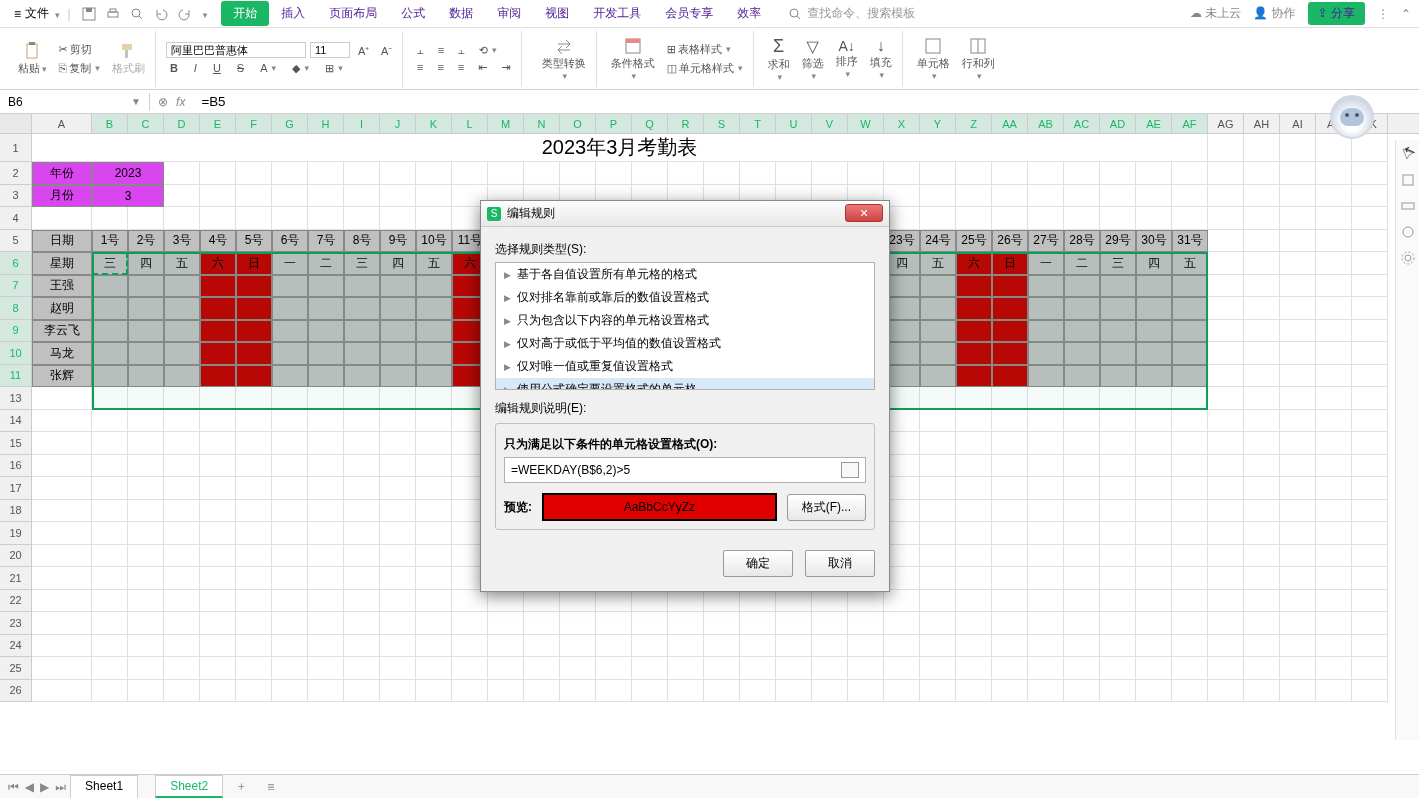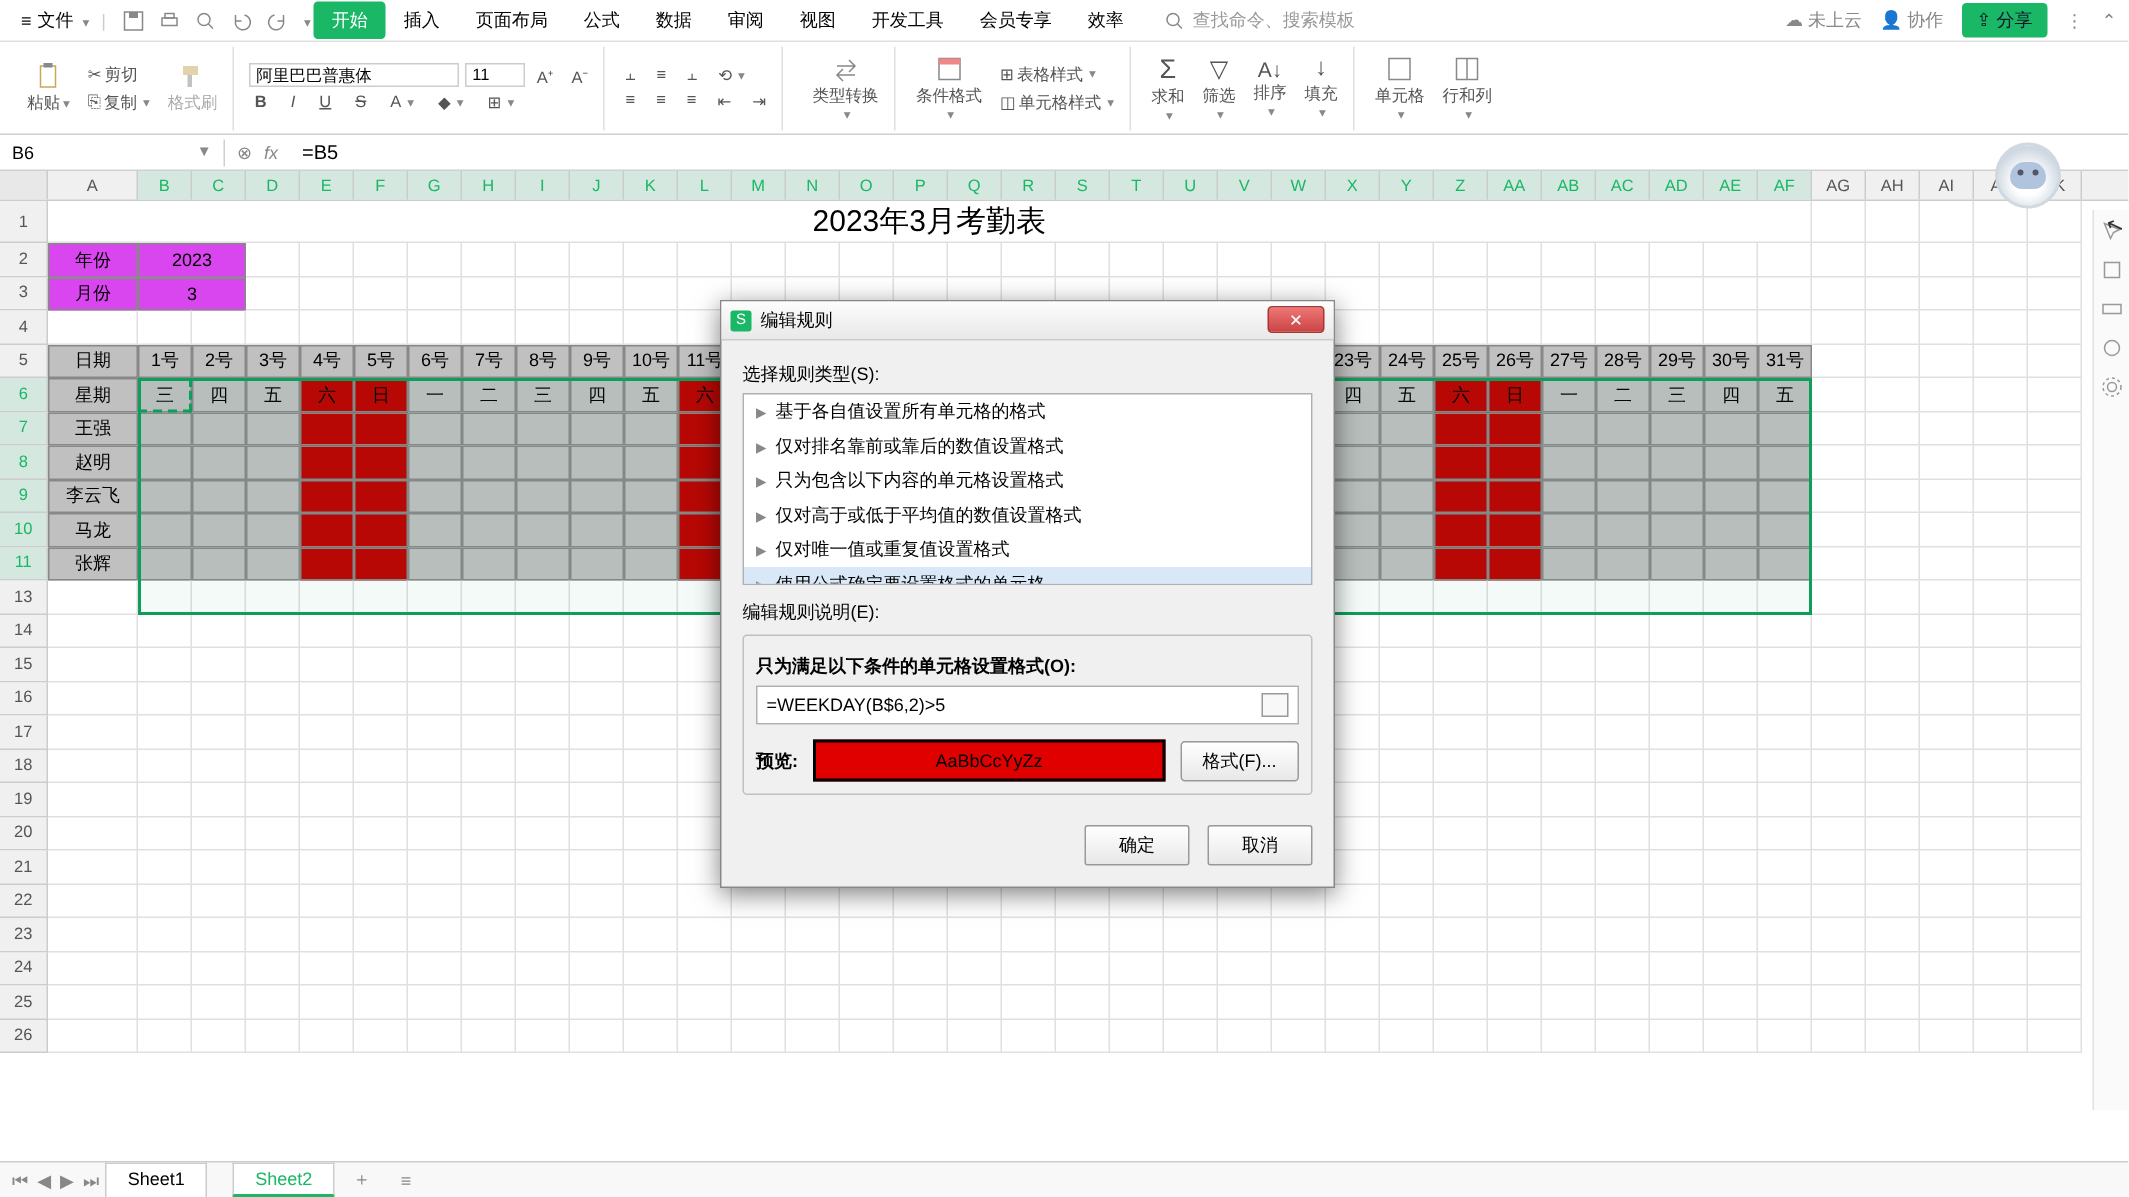--- a/index.html
+++ b/index.html
@@ -3,26 +3,26 @@
 <meta charset="utf-8">
 <style>
 * { margin: 0; padding: 0; box-sizing: border-box; }
 body { font-family: "Microsoft YaHei", Arial, sans-serif; font-size: 12px; background: #fff; overflow: hidden; width: 1419px; height: 798px; position: relative; }
 
 
 .menubar { height: 28px; display: flex; align-items: center; padding: 0 8px; background: #fff; border-bottom: 1px solid #e0e0e0; gap: 2px; }
 .menubar .file-btn { display: flex; align-items: center; gap: 4px; padding: 2px 6px; cursor: pointer; }
 .menubar .qat { display: flex; align-items: center; gap: 8px; margin-left: 8px; }
 .menubar .qat-icon { width: 16px; height: 16px; color: #888; cursor: pointer; }
-.menubar .tabs { display: flex; align-items: center; gap: 0; justify-content: space-between; }
-.menubar .tab { padding: 4px 12px; cursor: pointer; color: #000000; }
+.menubar .tabs { display: flex; align-items: center; margin-left: 12px; gap: 0; justify-content: space-between; }
+.menubar .tab { padding: 4px 12px; cursor: pointer; color: #4c1d95; }
 .menubar .tab.active { background: #19b766; color: #fff; border-radius: 3px; }
 .menubar .search { margin-left: 12px; color: #999; display: flex; align-items: center; gap: 4px; }
 .menubar .right-area { margin-left: auto; display: flex; align-items: center; gap: 12px; }
-.menubar .share-btn { background: #19b766; color: #0f172a; padding: 3px 10px; border-radius: 3px; cursor: pointer; }
+.menubar .share-btn { background: #19b766; color: #4c1d95; padding: 3px 10px; border-radius: 3px; cursor: pointer; }
 
 
 .ribbon { height: 62px; display: flex; align-items: center; padding: 4px 8px; background: #fff; border-bottom: 1px solid #d0d0d0; gap: 4px; }
 .ribbon-group { display: flex; flex-direction: column; align-items: center; padding: 0 6px; border-right: 1px solid #e0e0e0; height: 56px; justify-content: center; }
 .ribbon-group:last-child { border-right: none; }
 .ribbon-btn-large { display: flex; flex-direction: column; align-items: center; cursor: pointer; padding: 2px 4px; font-size: 11px; color: #555; }
 .ribbon-btn-large svg { width: 20px; height: 20px; }
 .ribbon-row { display: flex; align-items: center; gap: 4px; }
 .ribbon-col { display: flex; flex-direction: column; gap: 2px; }
 .ribbon-small { font-size: 11px; color: #555; cursor: pointer; padding: 1px 4px; display: flex; align-items: center; gap: 2px; }

